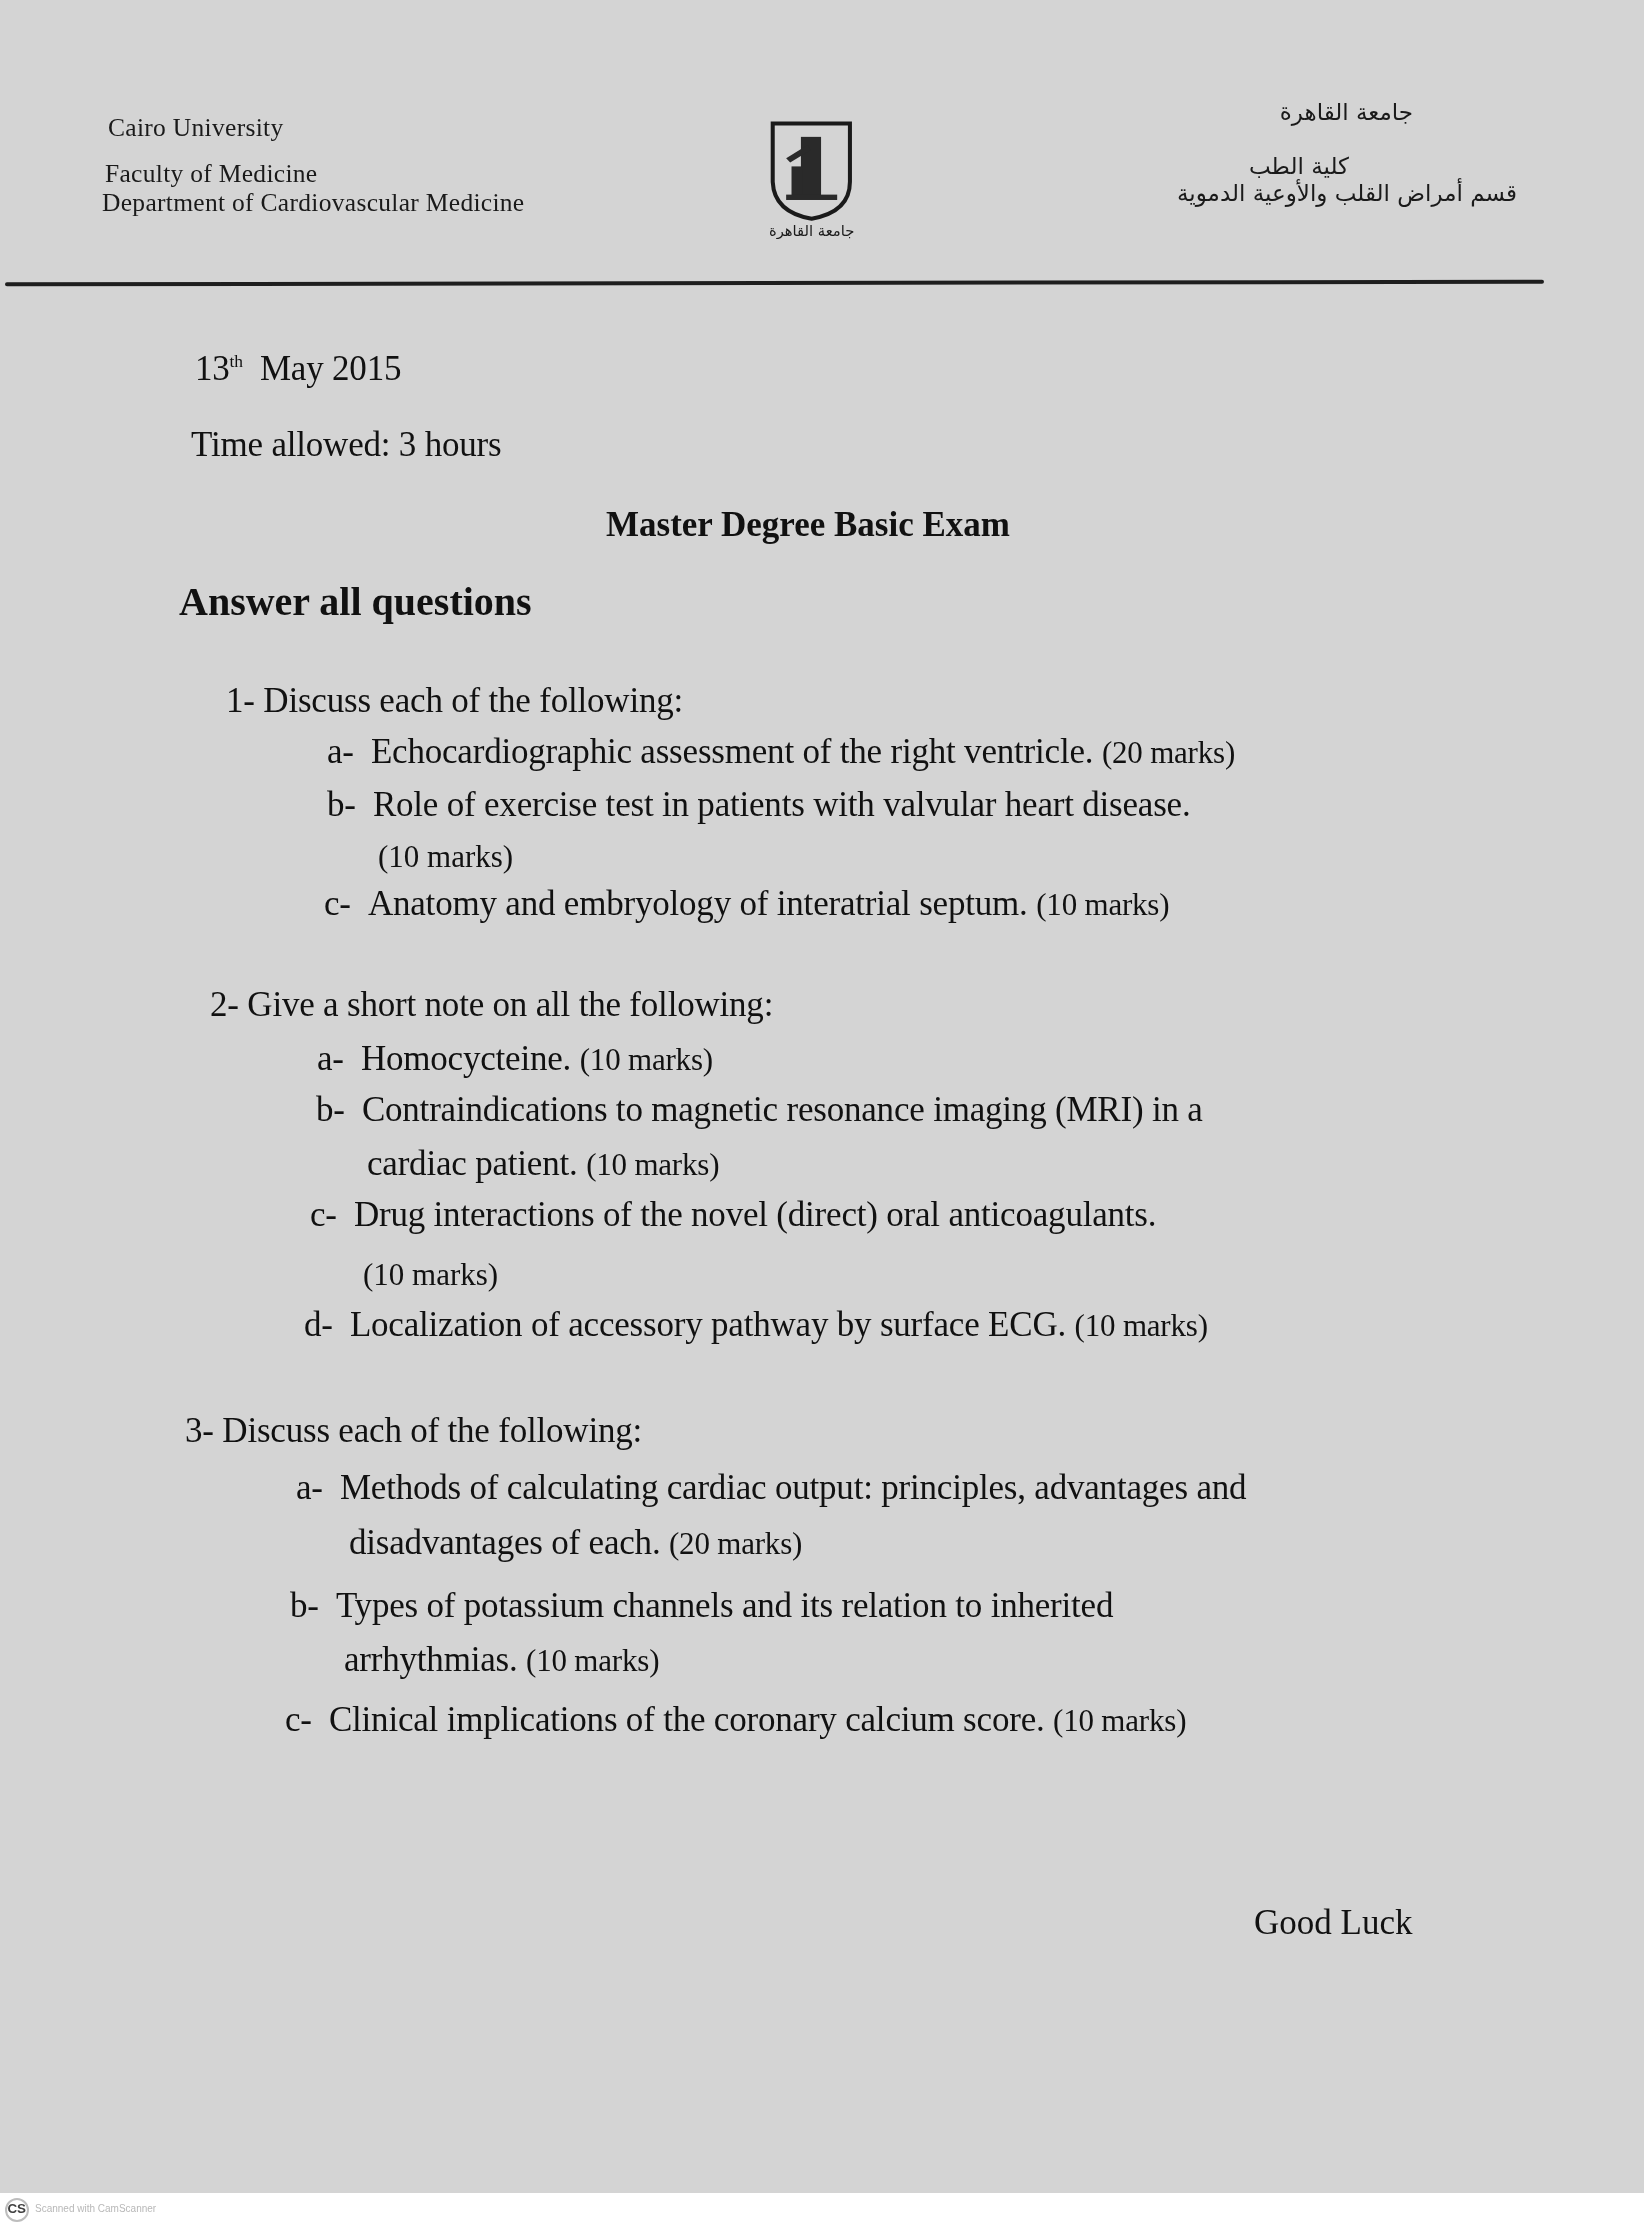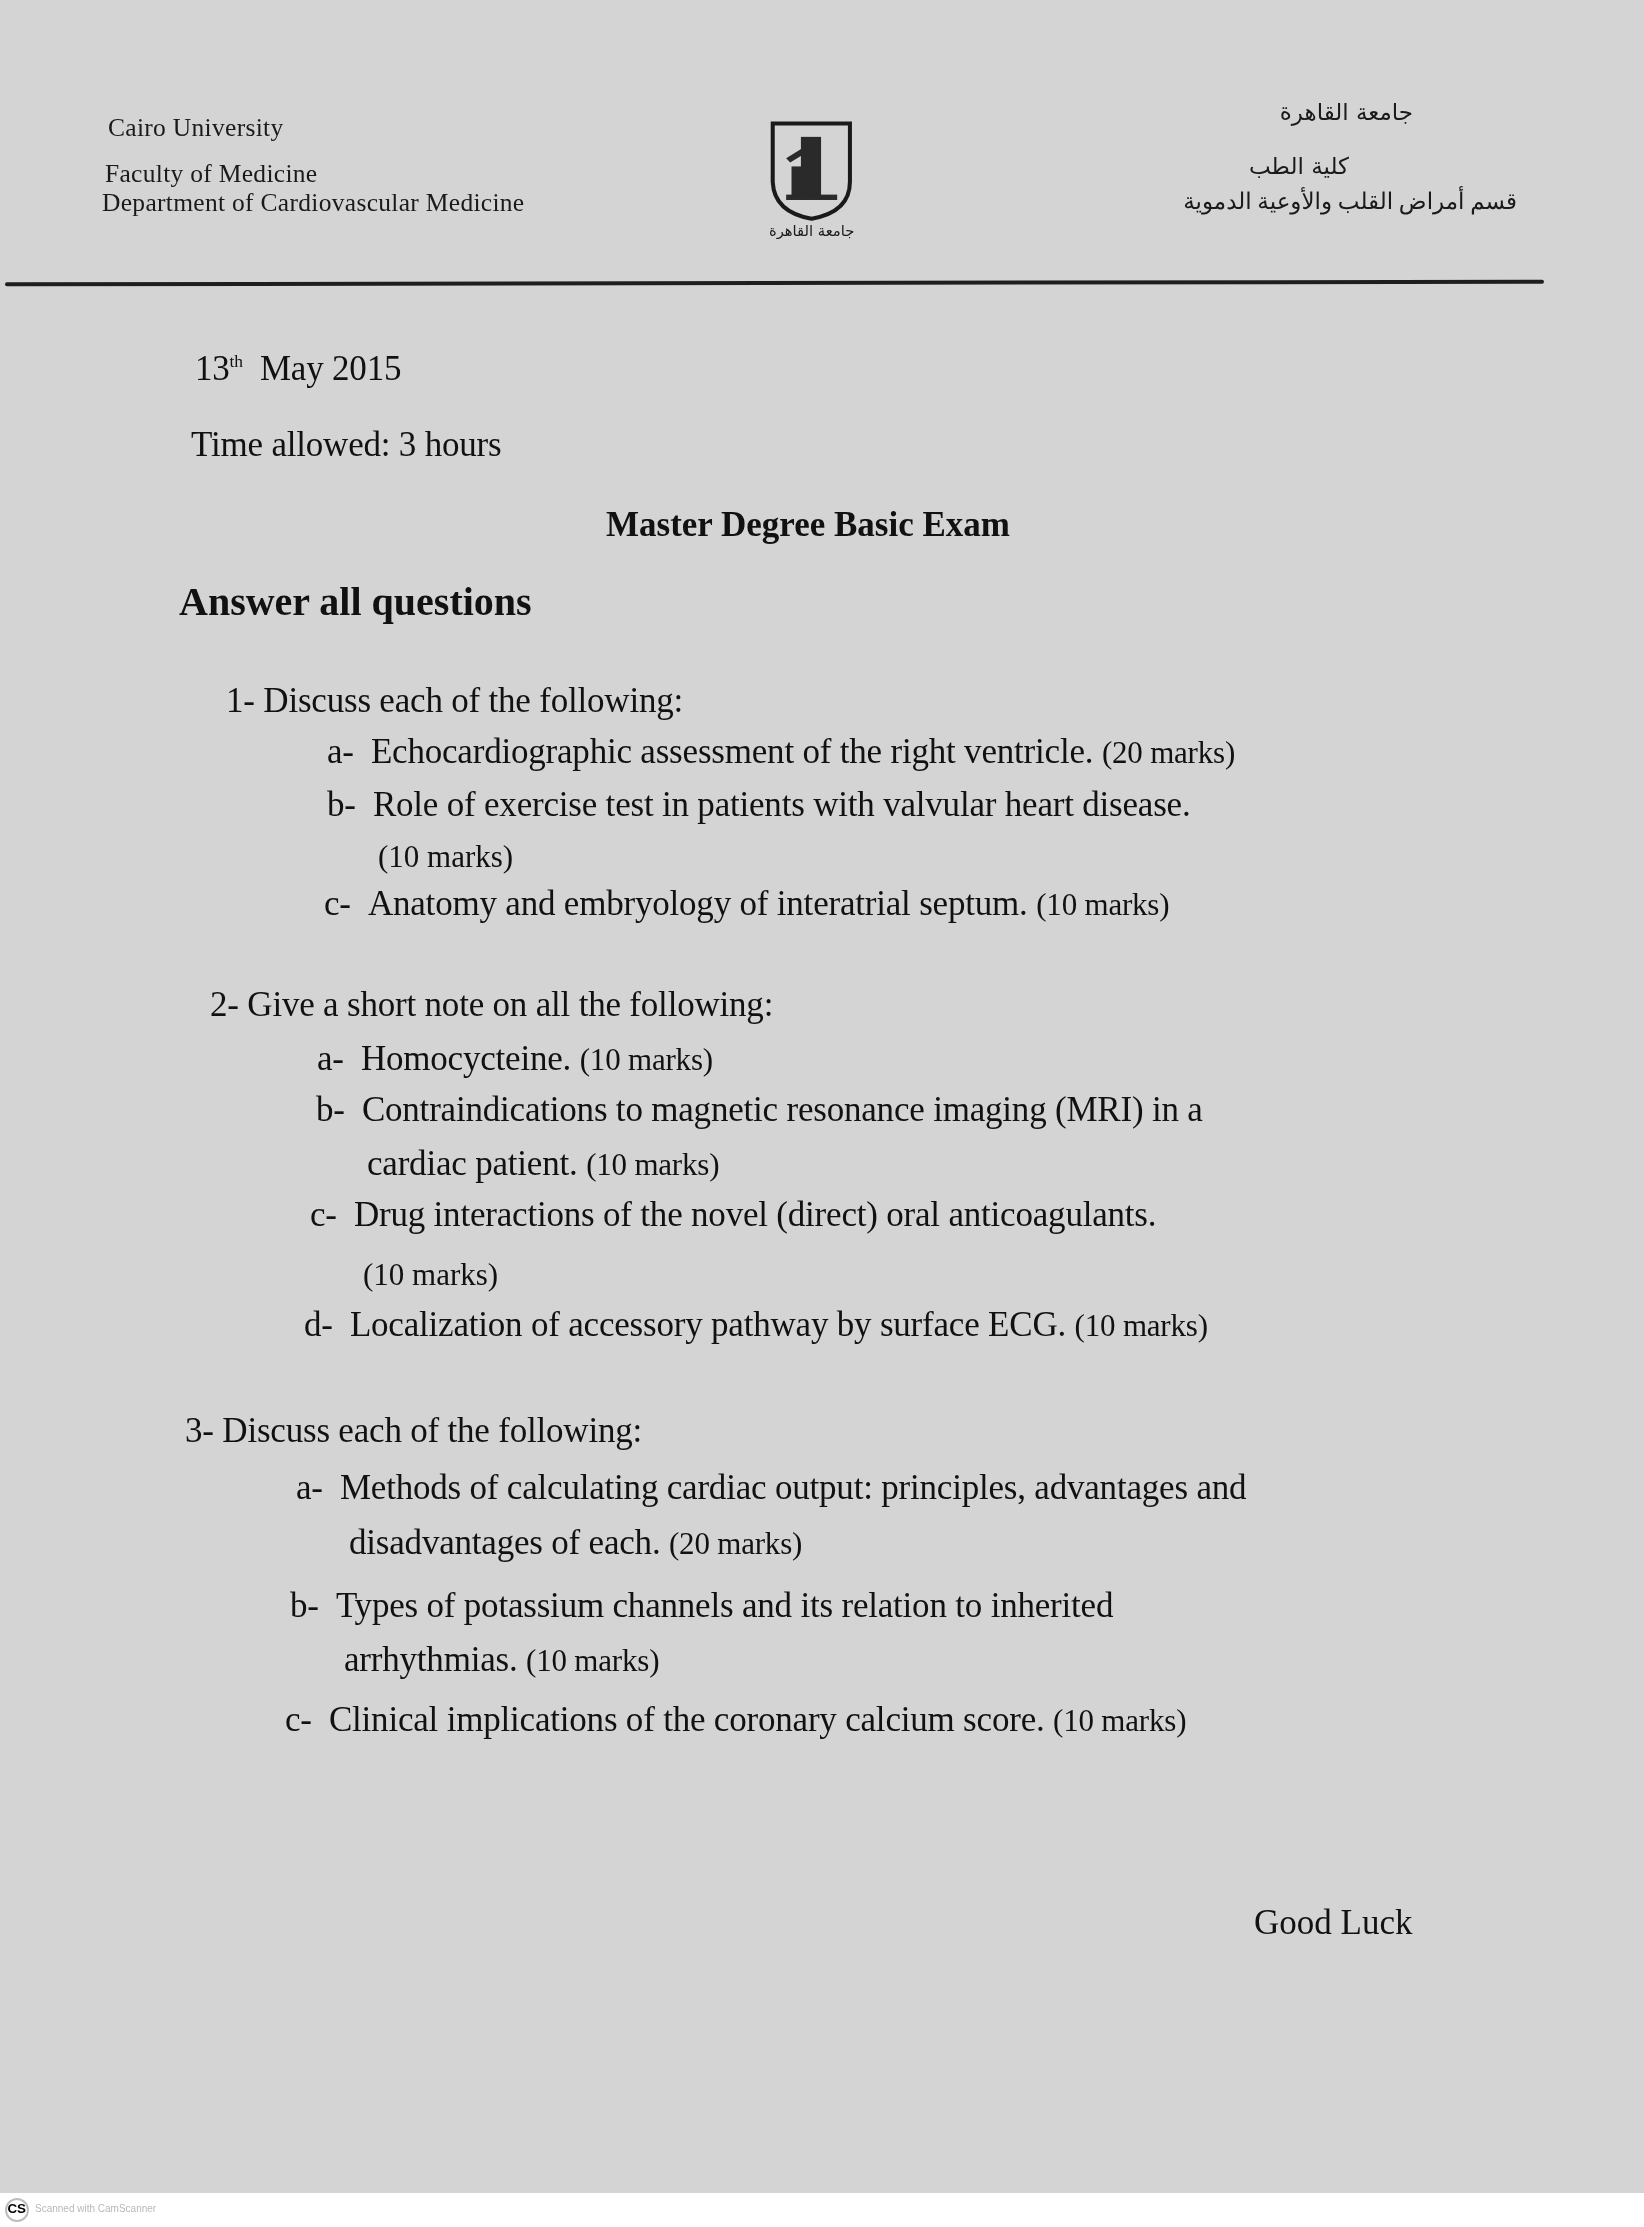--- a/index.html
+++ b/index.html
@@ -21,21 +21,21 @@
   .marks { font-weight: normal; font-size: 31px; }
   .title { font-weight: bold; font-size: 35px; }
   .answer { font-weight: bold; font-size: 40px; text-align: center; }
   .goodluck { font-weight: normal; font-size: 35px; }
   .footer {
     position: absolute; left: 0; top: 2193px; width: 1645px; height: 34px; background: #ffffff;
   }
   .cs-badge {
     position: absolute; left: 4.7px; top: 2198px; width: 24px; height: 24px;
     border: 2px solid #bdbdbd; border-radius: 12px; box-sizing: border-box;
-    color: #000000; font-family: "Liberation Sans", sans-serif; font-weight: bold;
+    color: #404040; font-family: "Liberation Sans", sans-serif; font-weight: bold;
     font-size: 13.4px; line-height: 17.5px; text-align: center;
   }
   .cs-text {
     position: absolute; left: 35px; top: 2203px; font-family: "Liberation Sans", sans-serif;
     font-size: 10px; color: #b8b8b8;
   }
   sup { font-size: 17.5px; }
 </style>
 </head>
 <body>
@@ -48,21 +48,21 @@
   <path d="M10 8 H125 V95 Q125 140 68 150 Q12 140 10 95 Z" fill="none" stroke="#1a1a1a" stroke-width="6"></path>
   <rect x="52" y="28" width="30" height="90" fill="#2a2a2a"></rect>
   <rect x="38" y="72" width="16" height="46" fill="#2a2a2a"></rect>
   <path d="M30 60 L62 40 L66 48 L36 66 Z" fill="#2a2a2a"></path>
   <rect x="30" y="114" width="76" height="8" fill="#2a2a2a"></rect>
   <text x="68" y="175" font-size="22" text-anchor="middle" fill="#1a1a1a" font-family="DejaVu Sans, sans-serif">جامعة القاهرة</text>
 </svg>
 
 <div class="abs hdr-ar" style="right:232px; top:99px;">جامعة القاهرة</div>
 <div class="abs hdr-ar" style="right:296px; top:153px;">كلية الطب</div>
-<div class="abs hdr-ar" style="right:128px; top:188px;font-family:Liberation Serif, serif;">قسم أمراض القلب والأوعية الدموية</div>
+<div class="abs hdr-ar" style="right:128px; top:180px;">قسم أمراض القلب والأوعية الدموية</div>
 
 <div class="rule"></div>
 
 <div class="abs body-txt" style="left:195px; top:349px;">
   <span>13</span><sup>th</sup>&nbsp;&nbsp;<span>May 2015</span>
 </div>
 <div class="abs body-txt" style="left:191px; top:425px;">Time allowed: 3 hours</div>
 <div class="abs title" style="left:598px; top:505px;margin-left:8px;">Master Degree Basic Exam</div>
 <div class="abs answer" style="left:179px; top:578px;">Answer all questions</div>
 

